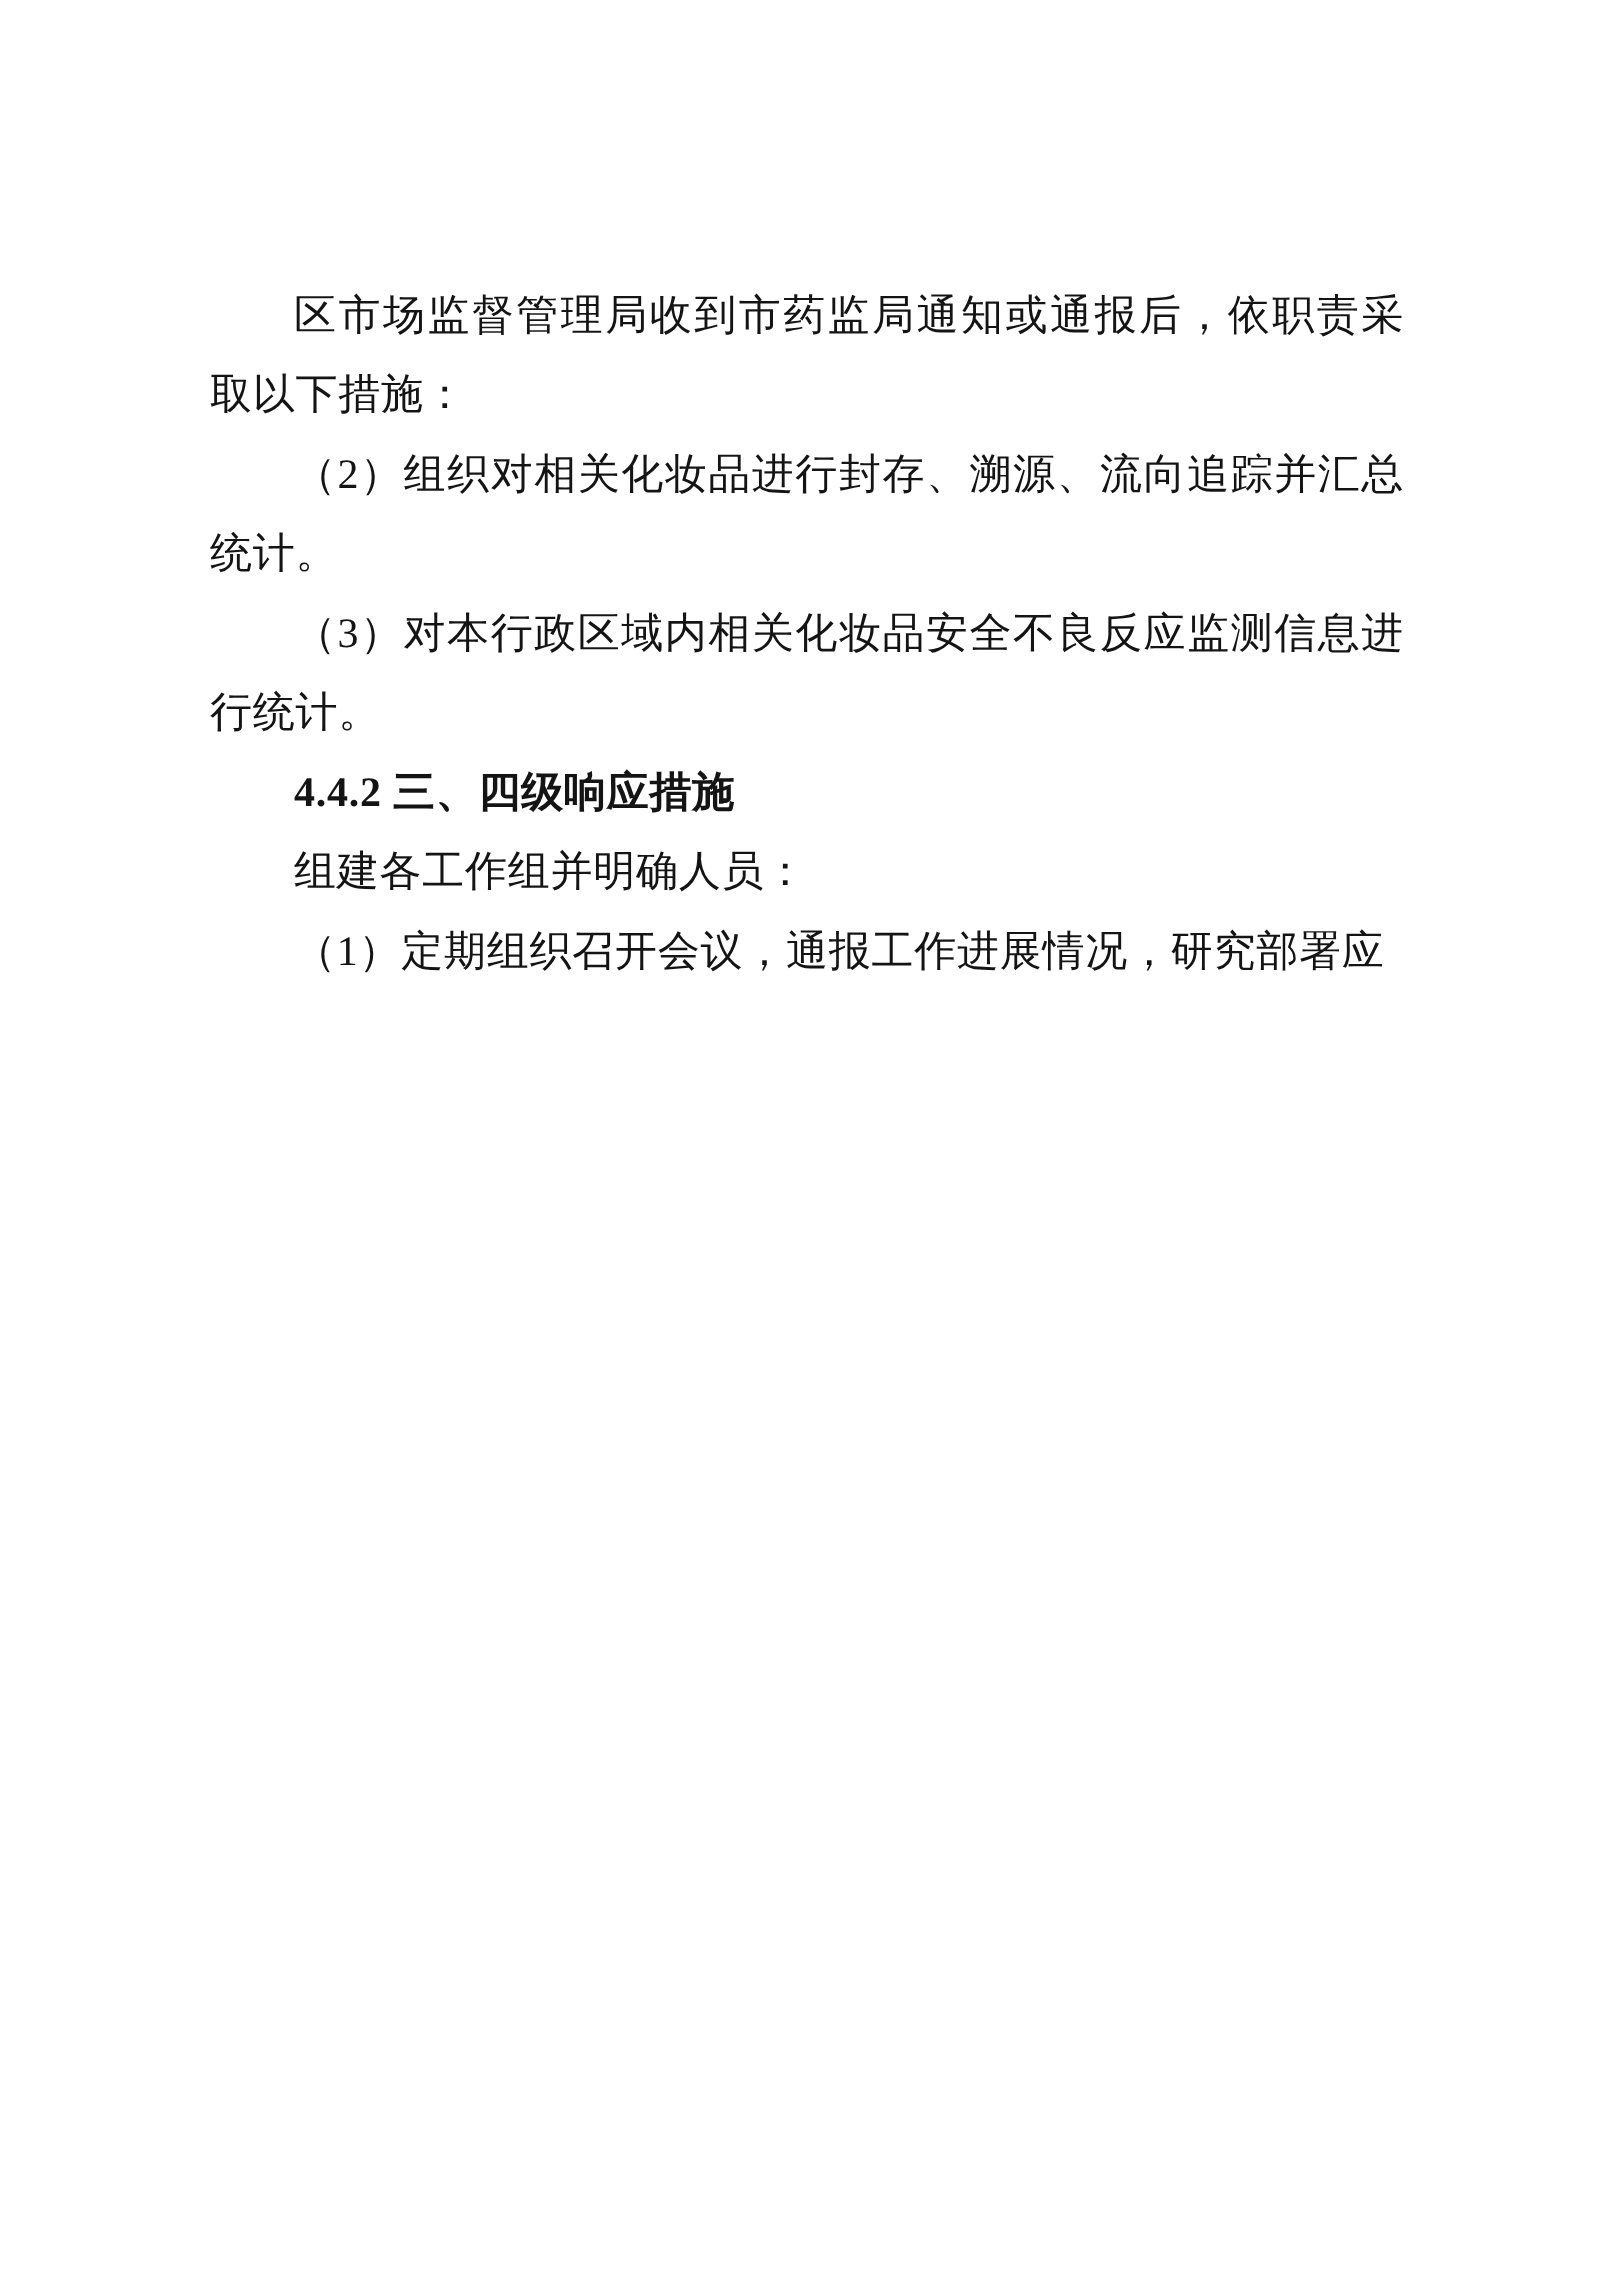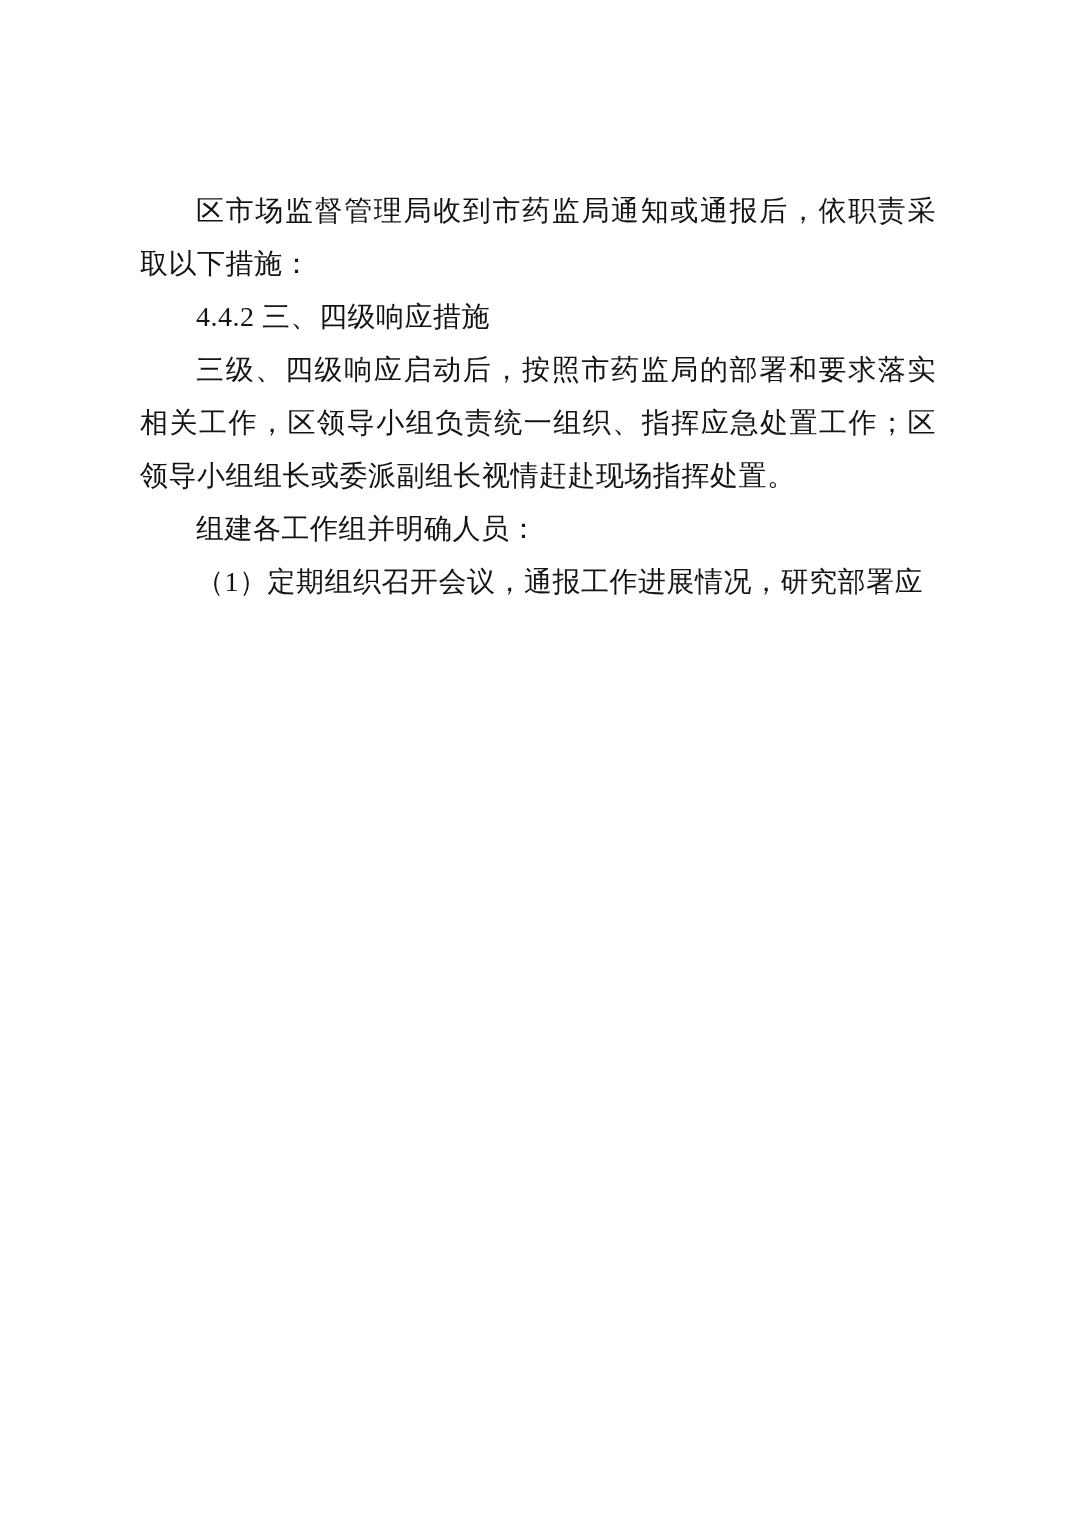--- a/index.html
+++ b/index.html
@@ -33,27 +33,28 @@
     letter-spacing: 0.5px;
   }
   .para {
     margin: 0;
     padding: 0;
     text-indent: 2em;
     word-break: normal;
     overflow-wrap: break-word;
   }
   .para.heading {
-    font-weight: 400;
+    font-weight: 700;
   }
 </style>
 </head>
 <body>
 
 <div class="page">
   <div class="doc-body">
       <p class="para body">区市场监督管理局收到市药监局通知或通报后，依职责采取以下措施：</p>
+      <p class="para body">（2）组织对相关化妆品进行封存、溯源、流向追踪并汇总统计。</p>
+      <p class="para body">（3）对本行政区域内相关化妆品安全不良反应监测信息进行统计。</p>
       <p class="para heading">4.4.2 三、四级响应措施</p>
-      <p class="para body">三级、四级响应启动后，按照市药监局的部署和要求落实相关工作，区领导小组负责统一组织、指挥应急处置工作；区领导小组组长或委派副组长视情赶赴现场指挥处置。</p>
       <p class="para body">组建各工作组并明确人员：</p>
       <p class="para body">（1）定期组织召开会议，通报工作进展情况，研究部署应</p>
     </div>
 </div>
 
 </body></html>

